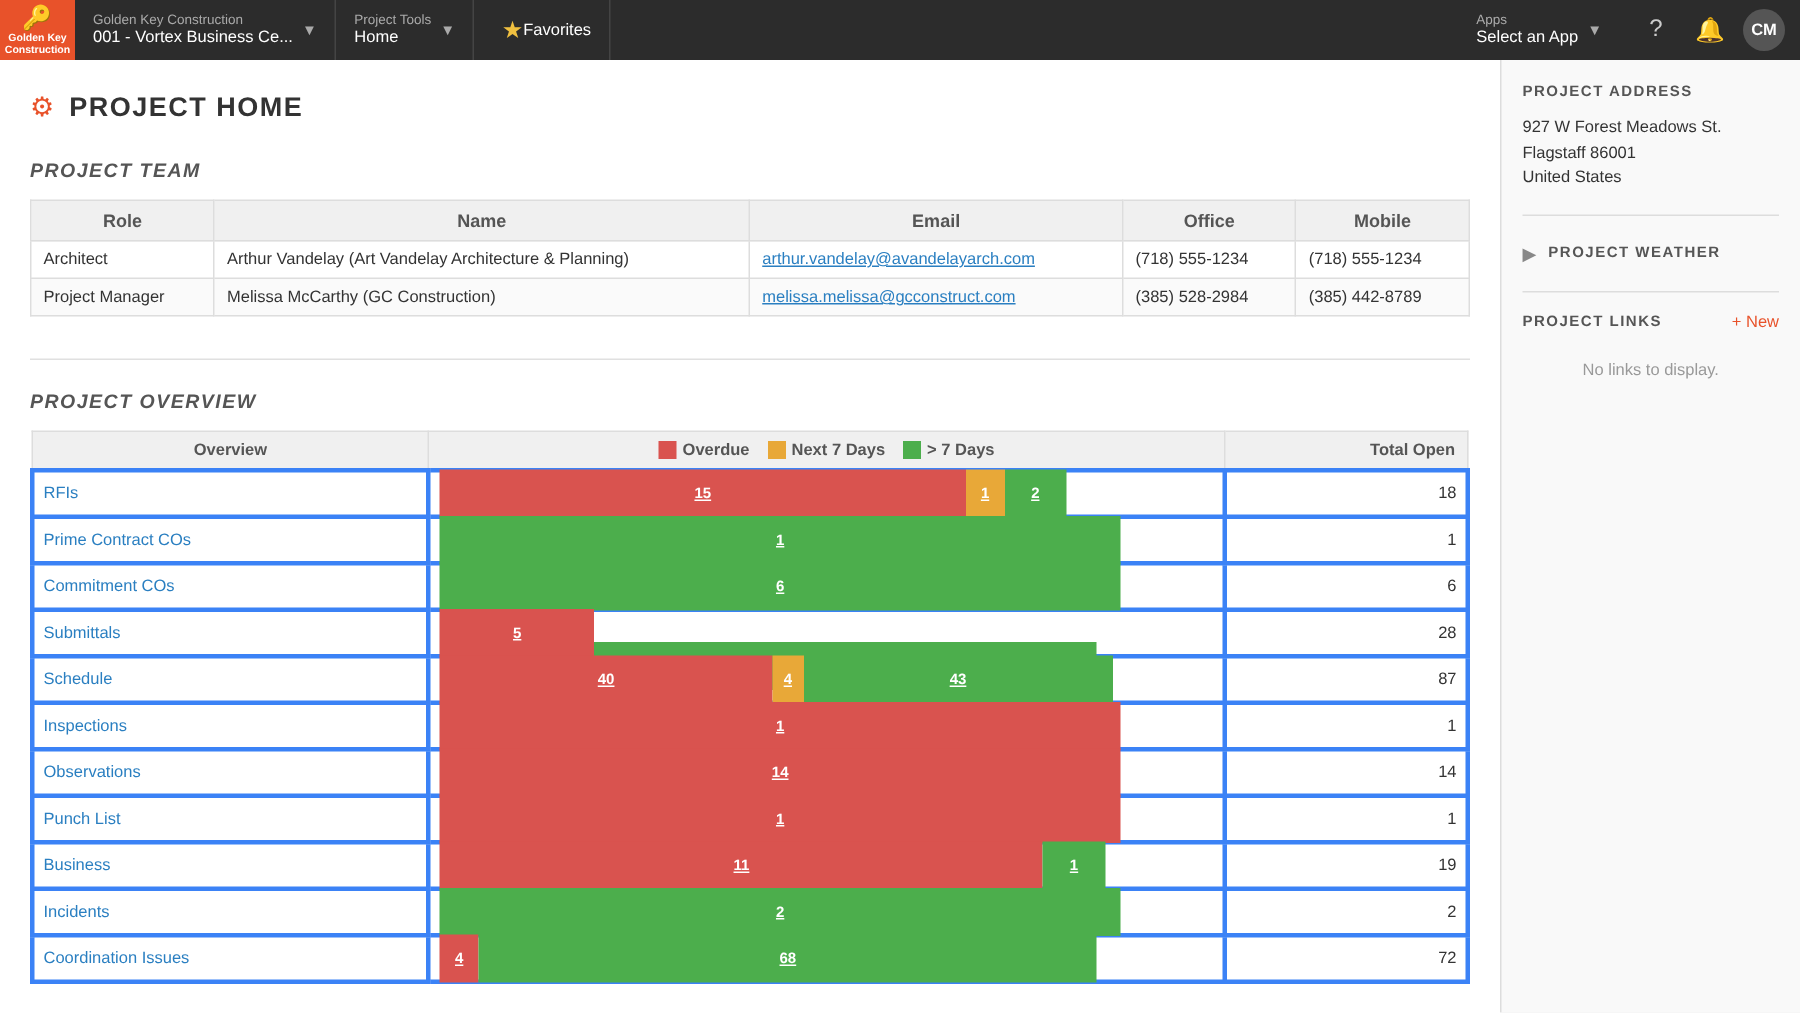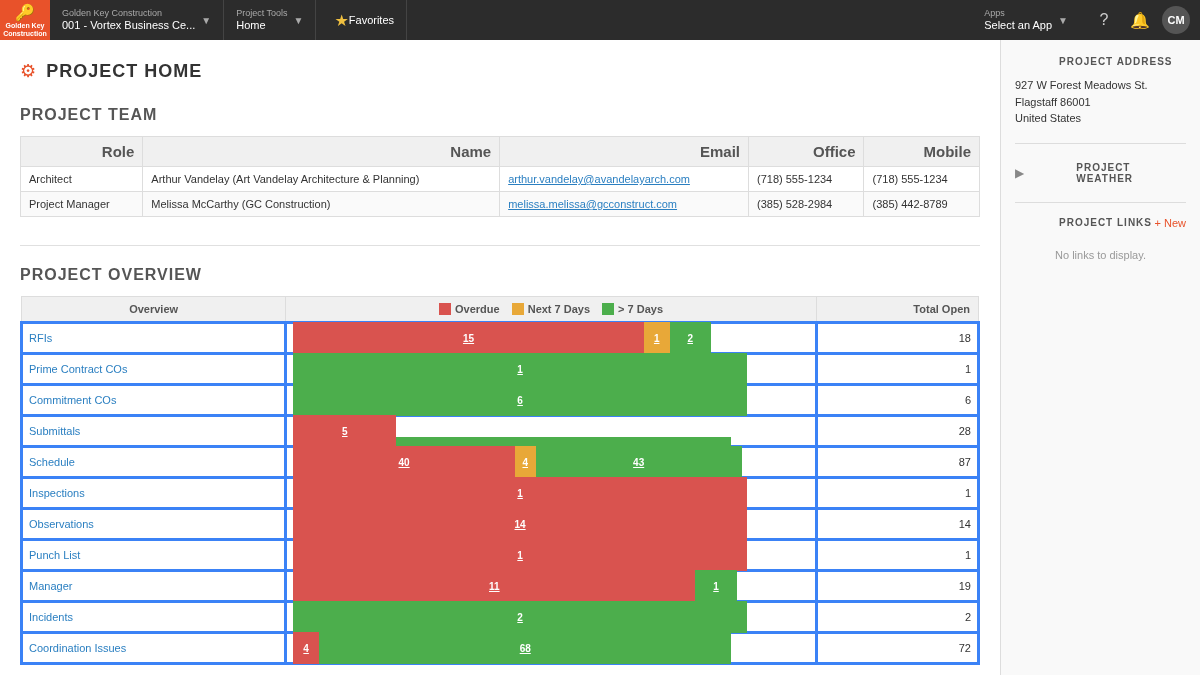--- a/index.html
+++ b/index.html
@@ -43,27 +43,27 @@
 
     
     .right-sidebar { width: 200px; background: #f9f9f9; border-left: 1px solid #ddd; padding: 16px 14px; overflow-y: auto; }
 
     
     .page-title-row { display: flex; align-items: center; gap: 10px; margin-bottom: 24px; }
     .page-title-icon { color: #e8522a; font-size: 18px; }
     .page-title-text { font-size: 18px; font-weight: bold; color: #333; letter-spacing: 1px; }
 
     
-    .section-header { font-size: 16px; font-weight: bold; color: #555; letter-spacing: 1px; margin-bottom: 12px; }
+    .section-header { font-size: 13px; font-weight: bold; color: #555; letter-spacing: 1px; margin-bottom: 12px; font-style: italic; }
 
     
     .project-team-table { width: 100%; border-collapse: collapse; margin-bottom: 28px; }
     .project-team-table th {
       background: #f0f0f0; border: 1px solid #ddd; padding: 6px 8px;
-      text-align: right; font-size: 15px; font-weight: bold; color: #555;
+      text-align: center; font-size: 12px; font-weight: bold; color: #555;
     }
     .project-team-table td {
       border: 1px solid #ddd; padding: 6px 8px; font-size: 11px; color: #333;
     }
     .project-team-table tr:nth-child(even) td { background: #fafafa; }
 
     
     .overview-section { margin-top: 10px; }
     .overview-table { width: 100%; border-collapse: collapse; }
     .overview-table th {
@@ -88,21 +88,21 @@
     .total-cell { text-align: right; font-size: 11px; color: #333; min-width: 55px; }
 
     .legend { display: flex; align-items: center; gap: 12px; font-size: 11px; }
     .legend-item { display: flex; align-items: center; gap: 4px; }
     .legend-dot { width: 12px; height: 12px; display: inline-block; }
 
     
     .divider { border: none; border-top: 1px solid #e0e0e0; margin: 20px 0; }
 
     
-    .sidebar-section-title { font-size: 10px; font-weight: bold; color: #555; letter-spacing: 1px; margin-bottom: 10px; margin-left: 44px; }
+    .sidebar-section-title { font-size: 10px; font-weight: bold; color: #555; letter-spacing: 1px; margin-bottom: 10px; }
     .sidebar-address { font-size: 11px; color: #333; line-height: 1.5; margin-bottom: 16px; }
     .sidebar-divider { border: none; border-top: 1px solid #ddd; margin: 14px 0; }
     .sidebar-weather-row { display: flex; align-items: center; gap: 8px; cursor: pointer; padding: 4px 0; }
     .sidebar-weather-arrow { color: #888; font-size: 12px; }
     .sidebar-links-row { display: flex; align-items: center; justify-content: space-between; margin-bottom: 10px; }
     .sidebar-new-link { color: #e8522a; font-size: 11px; cursor: pointer; text-decoration: none; }
     .sidebar-no-links { font-size: 11px; color: #999; text-align: center; padding: 10px 0; }
 
     .favorites-star { color: #f0c040; font-size: 16px; margin-left: 6px; }
   </style>
@@ -311,21 +311,21 @@
       </td>
       <td class="bar-cell">
         <div class="bar-container">
                   <div class="bar-segment bar-red" style="width:88%;">1</div>
                 </div>
       </td>
       <td class="total-cell">1</td>
     </tr>
             <tr>
       <td class="overview-row-label">
-        <a href="#" style="color:#2a7fc1;">Manager</a>
+        <a href="#" style="color:#2a7fc1;">Business</a>
       </td>
       <td class="bar-cell">
         <div class="bar-container">
                   <div class="bar-segment bar-red" style="width:78%;">11</div>
                   <div class="bar-segment bar-green" style="width:8%;">1</div>
                 </div>
       </td>
       <td class="total-cell">19</td>
     </tr>
             <tr>

